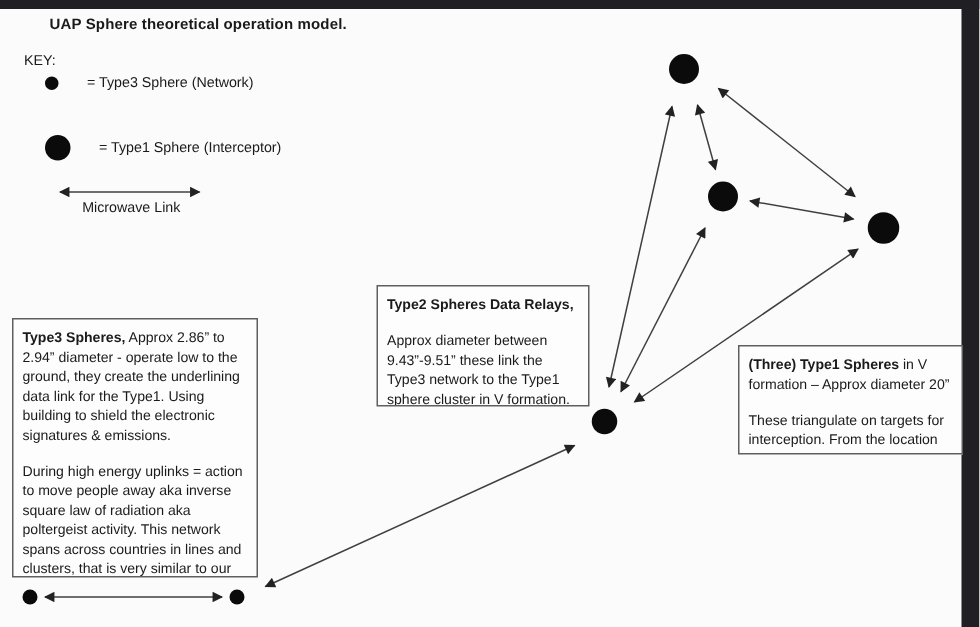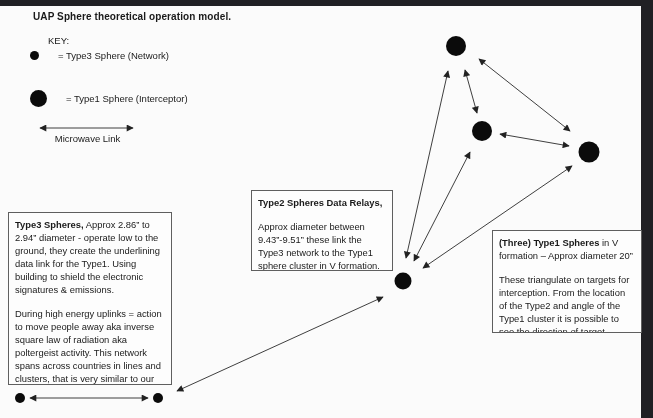--- a/index.html
+++ b/index.html
@@ -5,35 +5,35 @@
   html,body{margin:0;padding:0;}
   .stage{
     position:relative; width:653px; height:418px; overflow:hidden;
     background:var(--bg,#fbfbfb);
     font-family:"Liberation Sans","DejaVu Sans",sans-serif;
     color:var(--ink,#1a1a1a);
   }
   .bar-top{position:absolute;left:0;top:0;width:653px;height:6px;background:var(--edge,#202024);}
   .bar-right{position:absolute;right:0;top:0;width:12px;height:418px;background:var(--edge,#202024);}
   .title{position:absolute;left:33px;top:11px;font-size:10px;font-weight:bold;letter-spacing:.1px;}
-  .key-heading{position:absolute;left:48px;top:35px;font-size:9.5px;}
+  .key-heading{position:absolute;left:16px;top:35px;font-size:9.5px;}
   .key-row{position:absolute;left:30px;display:flex;align-items:center;gap:19px;}
   .dot{display:inline-block;border-radius:50%;background:var(--sphere,#0b0b0b);flex:0 0 auto;}
   .key-label{font-size:9.5px;white-space:nowrap;}
   .mw-label{position:absolute;left:40px;top:133px;width:95px;text-align:center;font-size:9.5px;}
   .tbox{
     position:absolute;background:#fdfdfd;border:1px solid var(--boxborder,#5f5f5f);
     padding:5px 6px;font-size:9.4px;line-height:13px;box-sizing:border-box;overflow:hidden;
   }
   .tbox p{margin:0 0 11px 0;}
   .tbox p:last-child{margin-bottom:0;}
   .bold{font-weight:bold;}
   .box-type3{left:8px;top:212px;width:164px;height:173px;}
   .box-type2{left:251px;top:190px;width:142px;height:81px;}
-  .box-type1{left:492px;top:230px;width:150px;height:103px;}
+  .box-type1{left:492px;top:230px;width:150px;height:73px;}
   .overlay{position:absolute;left:0;top:0;pointer-events:none;}
   .overlay line{stroke:var(--line,#3f3f3f);stroke-width:1;}
   .overlay circle{fill:var(--sphere,#0b0b0b);}
 </style>
 </head>
 <body>
 
 <div class="stage" style="--ink: #1a1a1a; --bg: #fbfbfb; --edge: #202024; --sphere: #0b0b0b; --line: #3f3f3f; --boxborder: #5f5f5f;">
 
   <div class="bar-top"></div>

